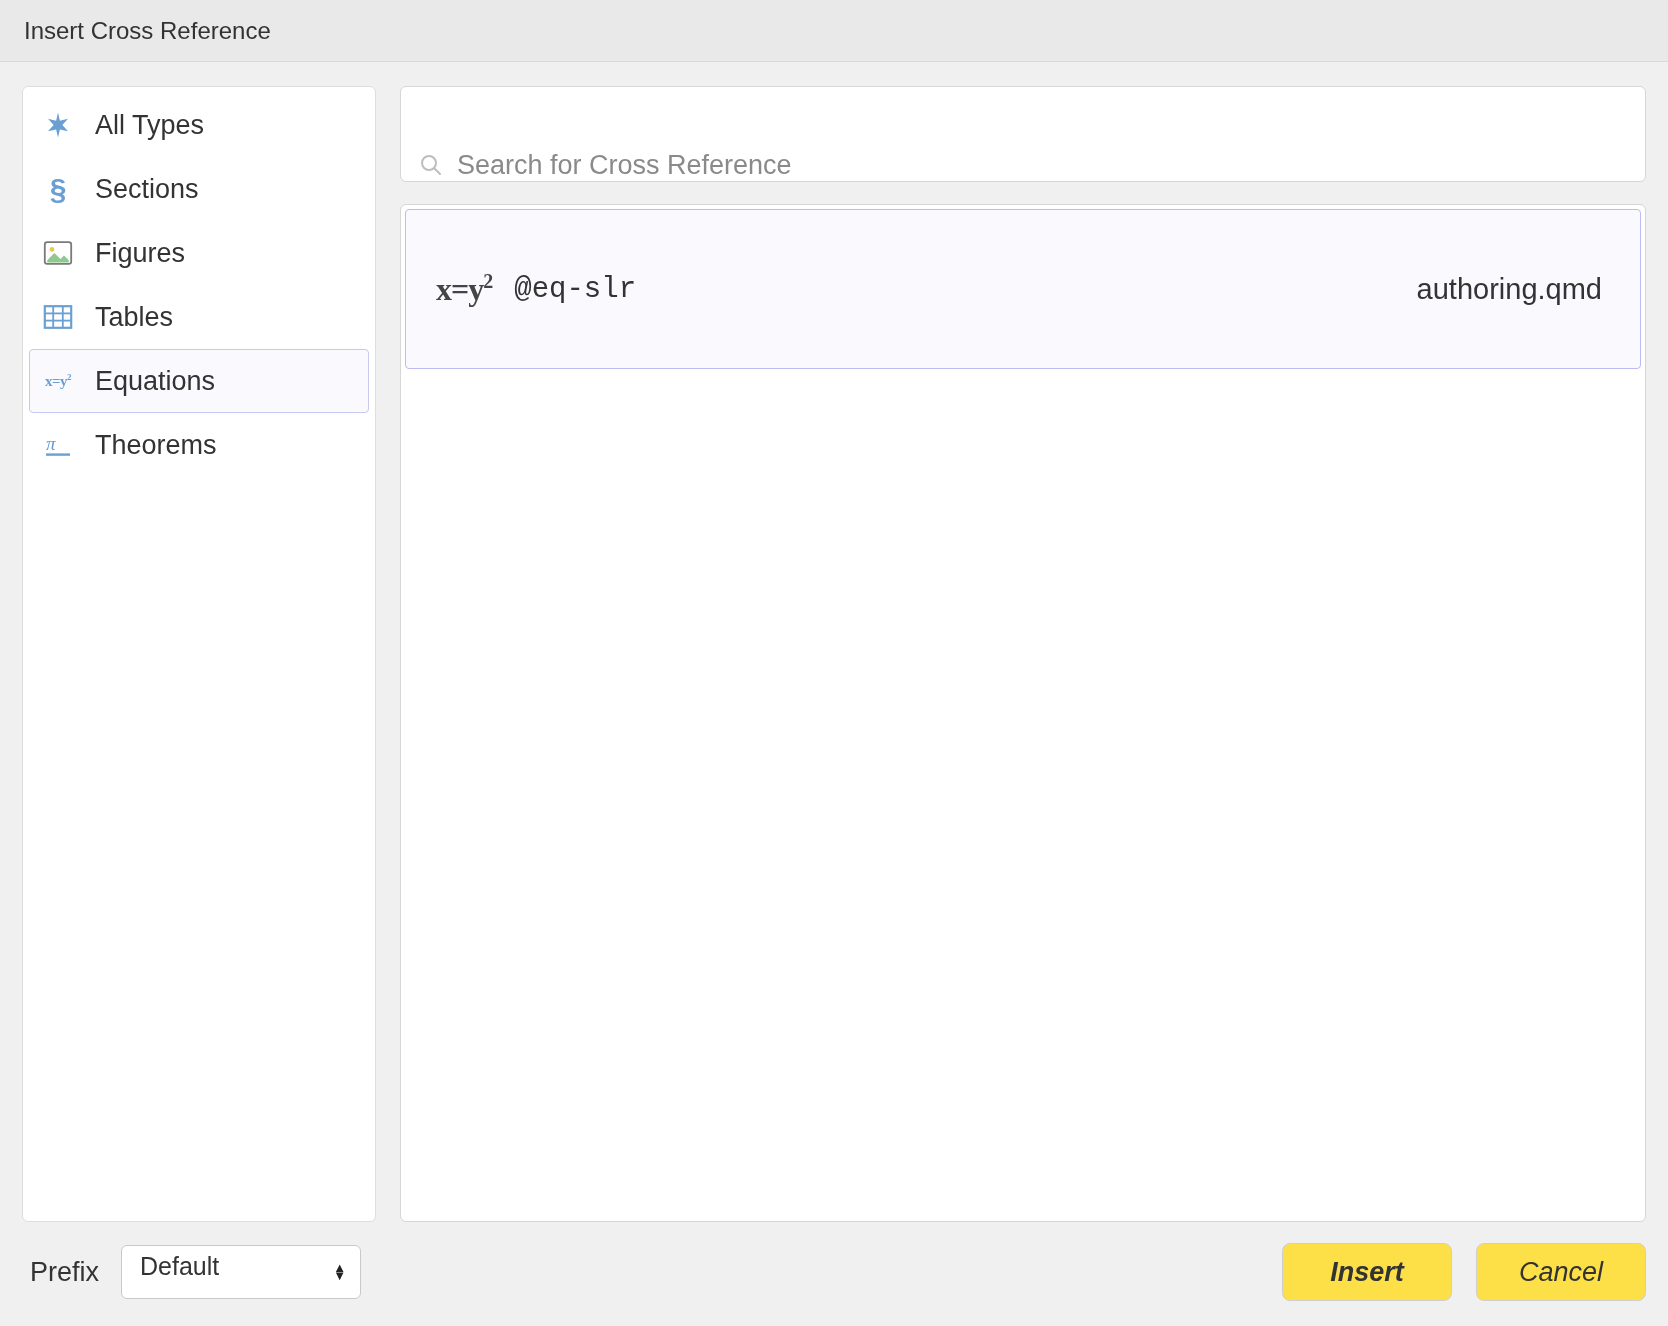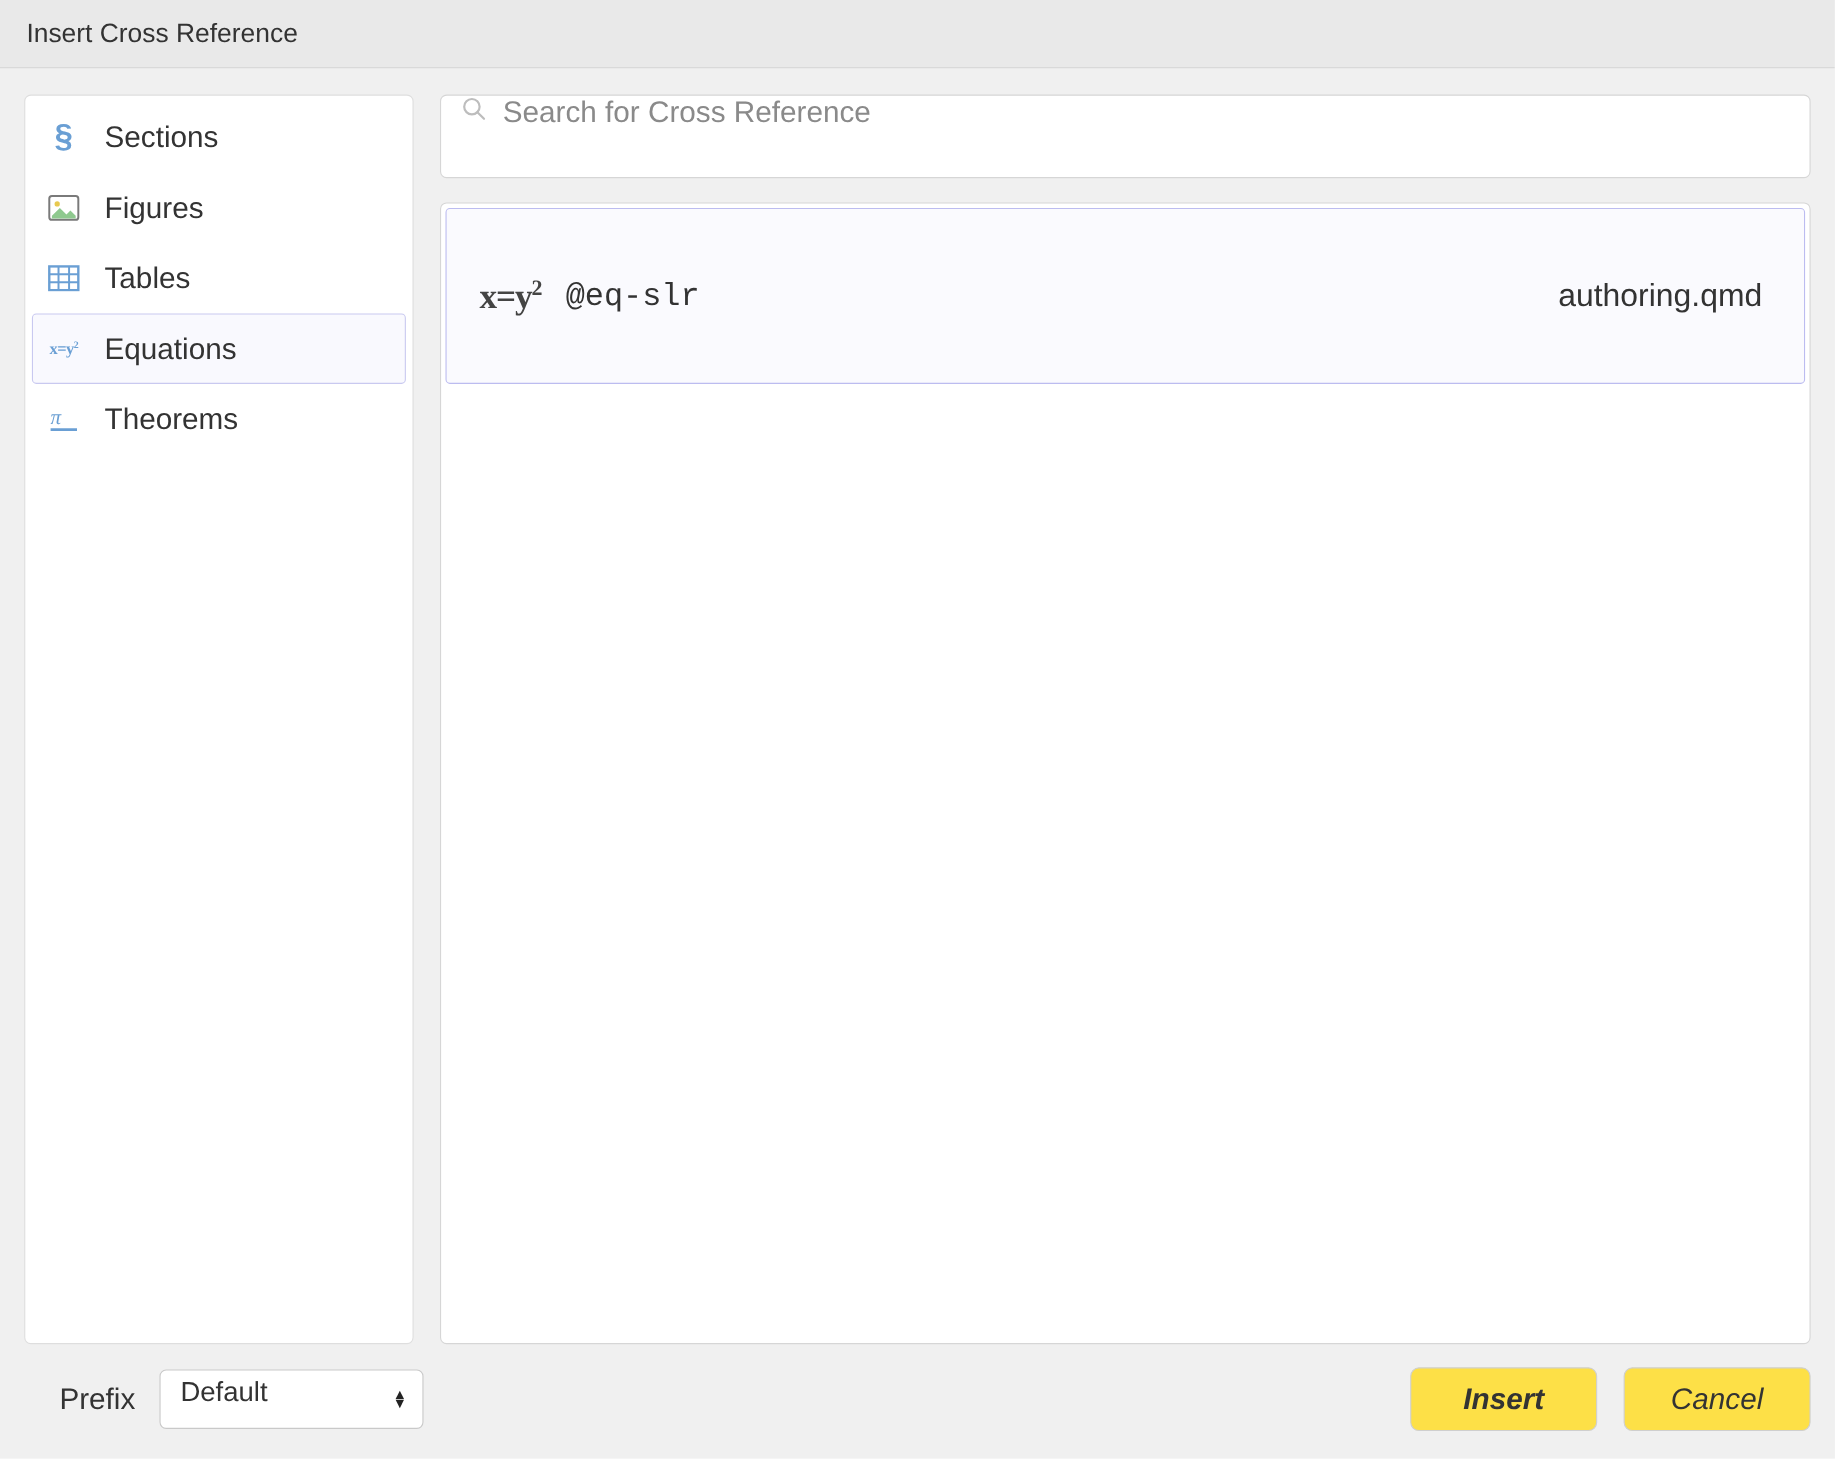--- a/index.html
+++ b/index.html
@@ -68,23 +68,23 @@
     .main {
       flex: 1;
       display: flex;
       flex-direction: column;
       gap: 22px;
     }
     .searchbox {
       background: #ffffff;
       border: 1px solid #d6d6d6;
       border-radius: 6px;
-      height: 76px;
-      display: flex;
-      align-items: flex-start;
+      height: 96px;
+      display: flex;
+      align-items: flex-end;
       padding: 0 18px;
       gap: 14px;
     }
     .searchbox input {
       border: none;
       outline: none;
       font-size: 27px;
       color: #333;
       flex: 1;
       background: transparent;
@@ -111,21 +111,21 @@
     .result-left { display: flex; align-items: center; gap: 22px; }
     .result-id { font-size: 29px; color: #333; font-family: Liberation Mono, monospace; }
     .result-file { font-size: 29px; color: #333; }
     .footer {
       height: 84px;
       display: flex;
       align-items: center;
       padding: 0 22px 24px 30px;
       justify-content: space-between;
     }
-    .footer-left { display: flex; align-items: center; gap: 22px; margin-left: 24px; }
+    .footer-left { display: flex; align-items: center; gap: 22px; }
     .prefix-label { font-size: 27px; color: #333; }
     .prefix-select {
       background: #fff;
       border: 1px solid #c9c9c9;
       border-radius: 6px;
       height: 54px;
       padding: 0 40px 12px 18px;
       font-size: 25px;
       color: #333;
       position: relative;
@@ -184,20 +184,28 @@
 
 <div class="dialog">
   <div class="titlebar">
     <span>Insert Cross Reference</span>
   </div>
 
   <div class="content">
 
     <div class="sidebar">
 
+      <div class="sidebar-item">
+        <span class="icon-wrap">
+          <svg width="30" height="30" viewBox="0 0 24 24">
+              <path fill="#6a9fd4" d="M12 2l1.5 6.5L20 7l-4.5 5L20 17l-6.5-1.5L12 22l-1.5-6.5L4 17l4.5-5L4 7l6.5 1.5z"></path>
+            </svg>
+        </span>
+        <span>All Types</span>
+      </div>
 
       <div class="sidebar-item">
         <span class="icon-wrap">
           <span style="color:#6a9fd4;font-size:30px;font-weight:600;">§</span>
         </span>
         <span>Sections</span>
       </div>
 
       <div class="sidebar-item">
         <span class="icon-wrap">

